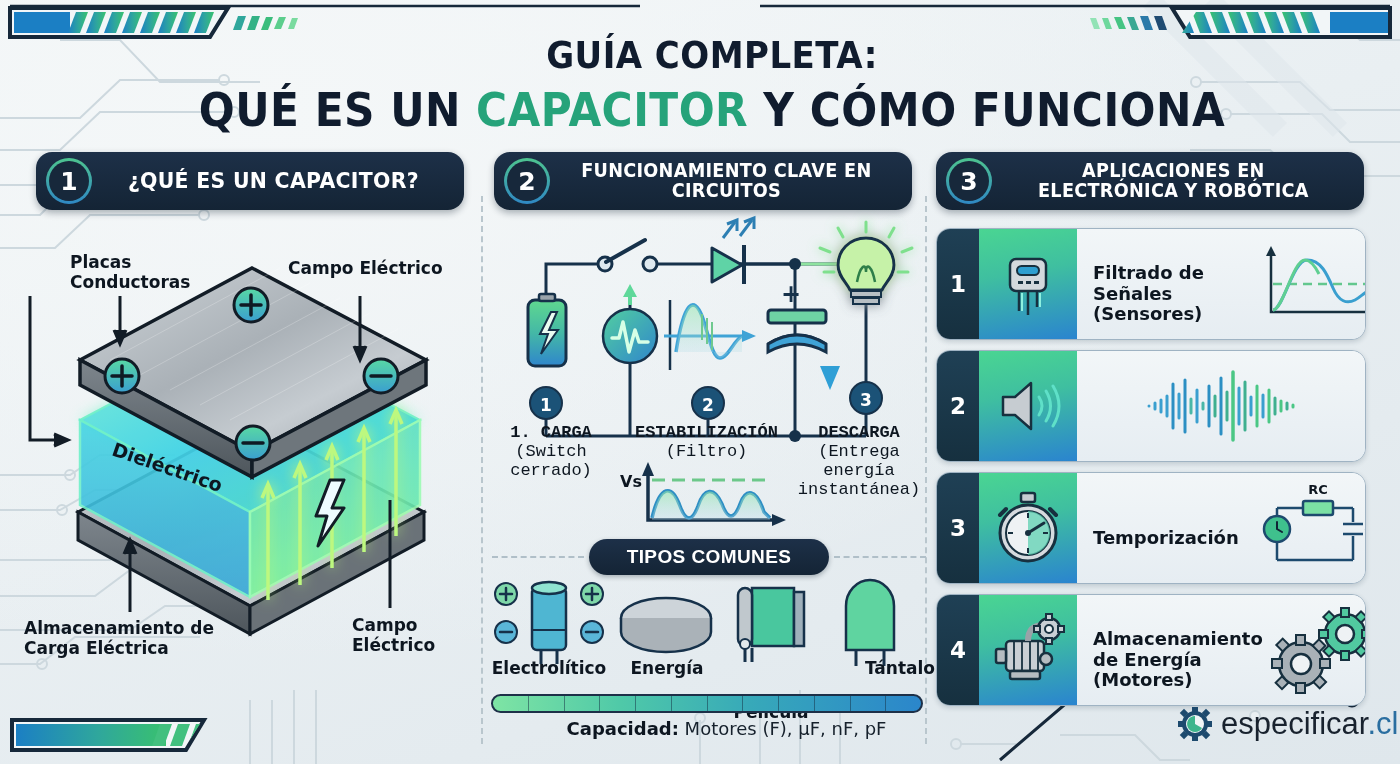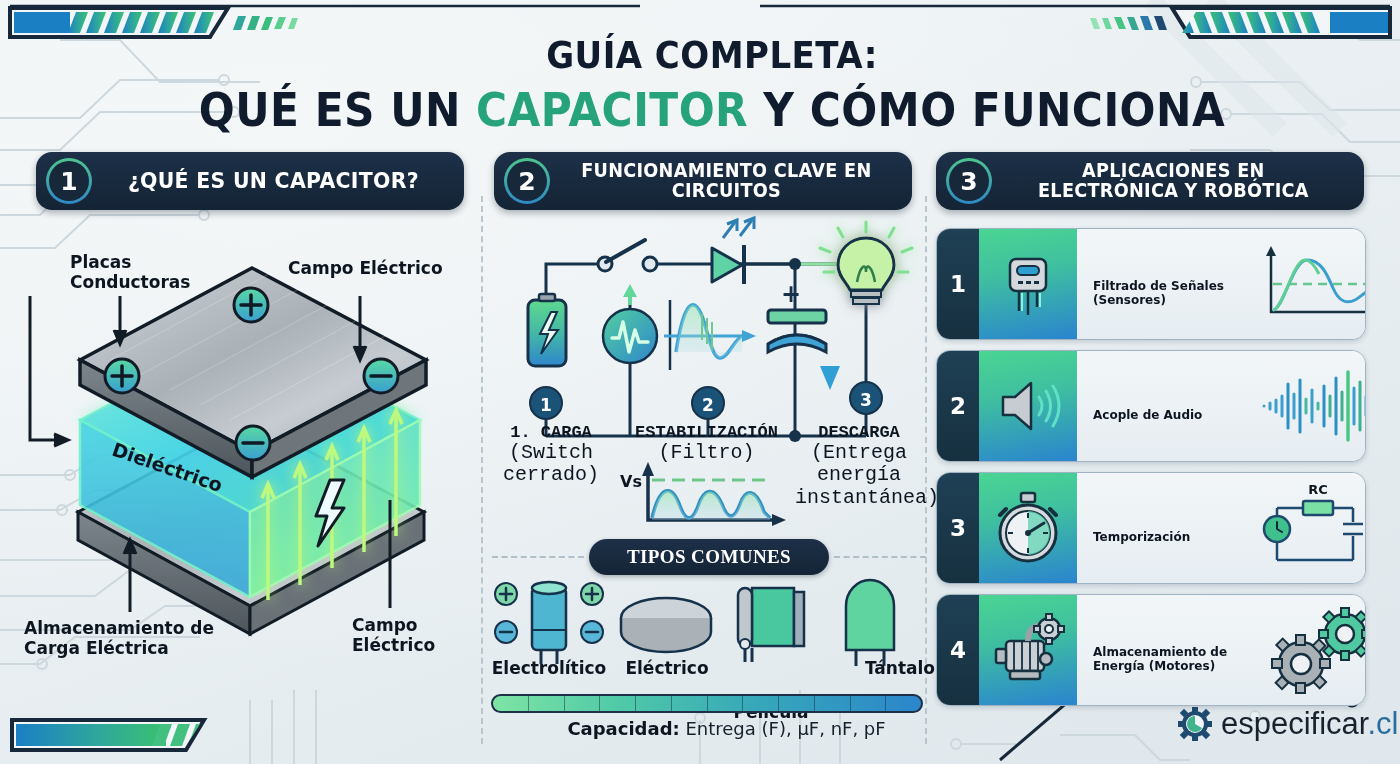--- a/index.html
+++ b/index.html
@@ -82,31 +82,31 @@
   #lbl-diel   { position:absolute; left:110px; top:456px;
                 color:#0d1620; font-weight:bold; font-size:19px;
                 font-family:"DejaVu Sans", sans-serif;
                 transform:rotate(19deg); }
 
   
   #panel2 { position:absolute; left:488px; top:222px; width:432px; height:520px; }
   .step-title { position:absolute; font-weight:bold; font-size:17px;
                 color:#0d1620; text-align:center; line-height:1.12;
                 font-family:Liberation Mono, monospace; }
-  .step-sub { font-weight:normal; font-size:20px; display:block; }
+  .step-sub { font-weight:normal; font-size:17px; display:block; }
   #st1 { left:492px; top:423px; width:118px; }
   #st2 { left:619px; top:423px; width:175px; }
   #st3 { left:795px; top:423px; width:128px; }
 
   .tipos-pill {
     position:absolute; left:589px; top:539px; width:240px; height:36px;
     background:linear-gradient(180deg,#1d3048,#142435);
     border-radius:18px; display:flex; align-items:center; justify-content:center;
     color:#fff; font-weight:bold; font-size:19px; letter-spacing:.4px;
-    font-family:Liberation Serif, serif;
+    font-family:Liberation Sans, sans-serif;
     box-shadow:0 2px 5px rgba(10,25,40,.3);
   }
   .tipos-dash-l { position:absolute; left:492px; top:556px; width:92px; border-top:2px dashed #b0bfc8; }
   .tipos-dash-r { position:absolute; left:834px; top:556px; width:92px; border-top:2px dashed #b0bfc8; }
 
   .type-name { position:absolute; top:658px; font-weight:bold; font-size:17px;
                color:#0d1620; text-align:center; font-family:"DejaVu Sans", sans-serif; }
   #tn0 { left:488px; width:122px; }
   #tn1 { left:612px; width:110px; }
   #tn2 { left:724px; width:94px;margin-top:44px; }
@@ -137,21 +137,21 @@
     font-size:23px; font-weight:bold; font-family:"DejaVu Sans", sans-serif;
   }
   .app-icon {
     flex:0 0 98px; background:linear-gradient(170deg,#4ad592 0%, #3fbfa0 40%, #2a84cf 100%);
     display:flex; align-items:center; justify-content:center;
   }
   .app-body {
     flex:1 1 auto; background:linear-gradient(180deg,#f2f6f8,#e6edf2);
     display:flex; align-items:center; padding:0 10px 0 16px; gap:6px;
   }
-  .app-text { font-weight:bold; font-size:12px; color:#0d1620; line-height:1.16;
+  .app-text { font-weight:bold; font-size:18px; color:#0d1620; line-height:1.16;
               font-family:"DejaVu Sans", sans-serif; flex:0 0 auto; width:160px;margin-top:20px; }
   .app-vis { flex:1 1 auto; height:100%; display:flex; align-items:center; justify-content:center; }
 
   
   #logo { position:absolute; left:1178px; top:706px; display:flex; align-items:center; gap:9px; }
   #logo .logo-text { font-size:31px; color:#18222e; font-family:Liberation Sans, sans-serif; }
   #logo .logo-text .tld { color:#2a6ea0; }
 </style>
 </head>
 <body>
@@ -634,40 +634,40 @@
   <div class="step-title" id="st2">
     <span>ESTABILIZACIÓN</span>
     <span class="step-sub">(Filtro)</span>
   </div>
 
   <div class="tipos-dash-l"></div>
   <div class="tipos-dash-r"></div>
   <div class="tipos-pill">TIPOS COMUNES</div>
 
   <div class="type-name" id="tn0">Electrolítico</div>
-  <div class="type-name" id="tn1">Eléctrico</div>
+  <div class="type-name" id="tn1">Energía</div>
   <div class="type-name" id="tn2">Película</div>
   <div class="type-name" id="tn3">Tántalo</div>
 
   <div class="cap-bar" id="capbar">
       <i></i>
       <i></i>
       <i></i>
       <i></i>
       <i></i>
       <i></i>
       <i></i>
       <i></i>
       <i></i>
       <i></i>
       <i></i>
       <i></i>
     </div>
   <div class="cap-label">
-    <b>Capacidad:</b><span> Entrega (F), µF, nF, pF</span>
+    <b>Capacidad:</b><span> Motores (F), µF, nF, pF</span>
   </div>
 
   <div id="panel3">
 
     <div class="app-card">
       <div class="app-num">1</div>
       <div class="app-icon">
         <svg width="62" height="70" viewBox="0 0 62 70">
           <rect x="13" y="10" width="36" height="32" rx="6" fill="#d3d9dd" stroke="#17303f" stroke-width="2.5"></rect>
           <rect x="20" y="17" width="22" height="9" rx="4.5" fill="#2e9fd0" stroke="#17303f" stroke-width="2"></rect>
@@ -708,21 +708,20 @@
         <svg width="66" height="62" viewBox="0 0 66 62">
           <path d="M8 22 L20 22 L36 8 L36 54 L20 40 L8 40 Z" fill="#c6ccd1" stroke="#17303f" stroke-width="2.5" stroke-linejoin="round"></path>
           <g stroke="#5fe0c8" stroke-width="3" fill="none" stroke-linecap="round">
             <path d="M44 22 Q50 31 44 40"></path>
               <path d="M51 16 Q60 31 51 46"></path>
               <path d="M58 11 Q70 31 58 51"></path>
           </g>
         </svg>
       </div>
       <div class="app-body">
-        <div class="app-text">Acople de Audio</div>
         <div class="app-vis">
           <svg width="160" height="72" viewBox="0 0 160 72">
             <g stroke-linecap="round">
               <line x1="5" y1="36" x2="5" y2="36" stroke="#3a9fcf" stroke-width="3"></line>
               <line x1="11" y1="33" x2="11" y2="39" stroke="#3a9fcf" stroke-width="3"></line>
               <line x1="17" y1="30" x2="17" y2="42" stroke="#3a9fcf" stroke-width="3"></line>
               <line x1="23" y1="26" x2="23" y2="46" stroke="#3a9fcf" stroke-width="3"></line>
               <line x1="29" y1="14" x2="29" y2="58" stroke="#2c8fc3" stroke-width="3"></line>
               <line x1="35" y1="24" x2="35" y2="48" stroke="#3a9fcf" stroke-width="3"></line>
               <line x1="41" y1="10" x2="41" y2="62" stroke="#2c8fc3" stroke-width="3"></line>

